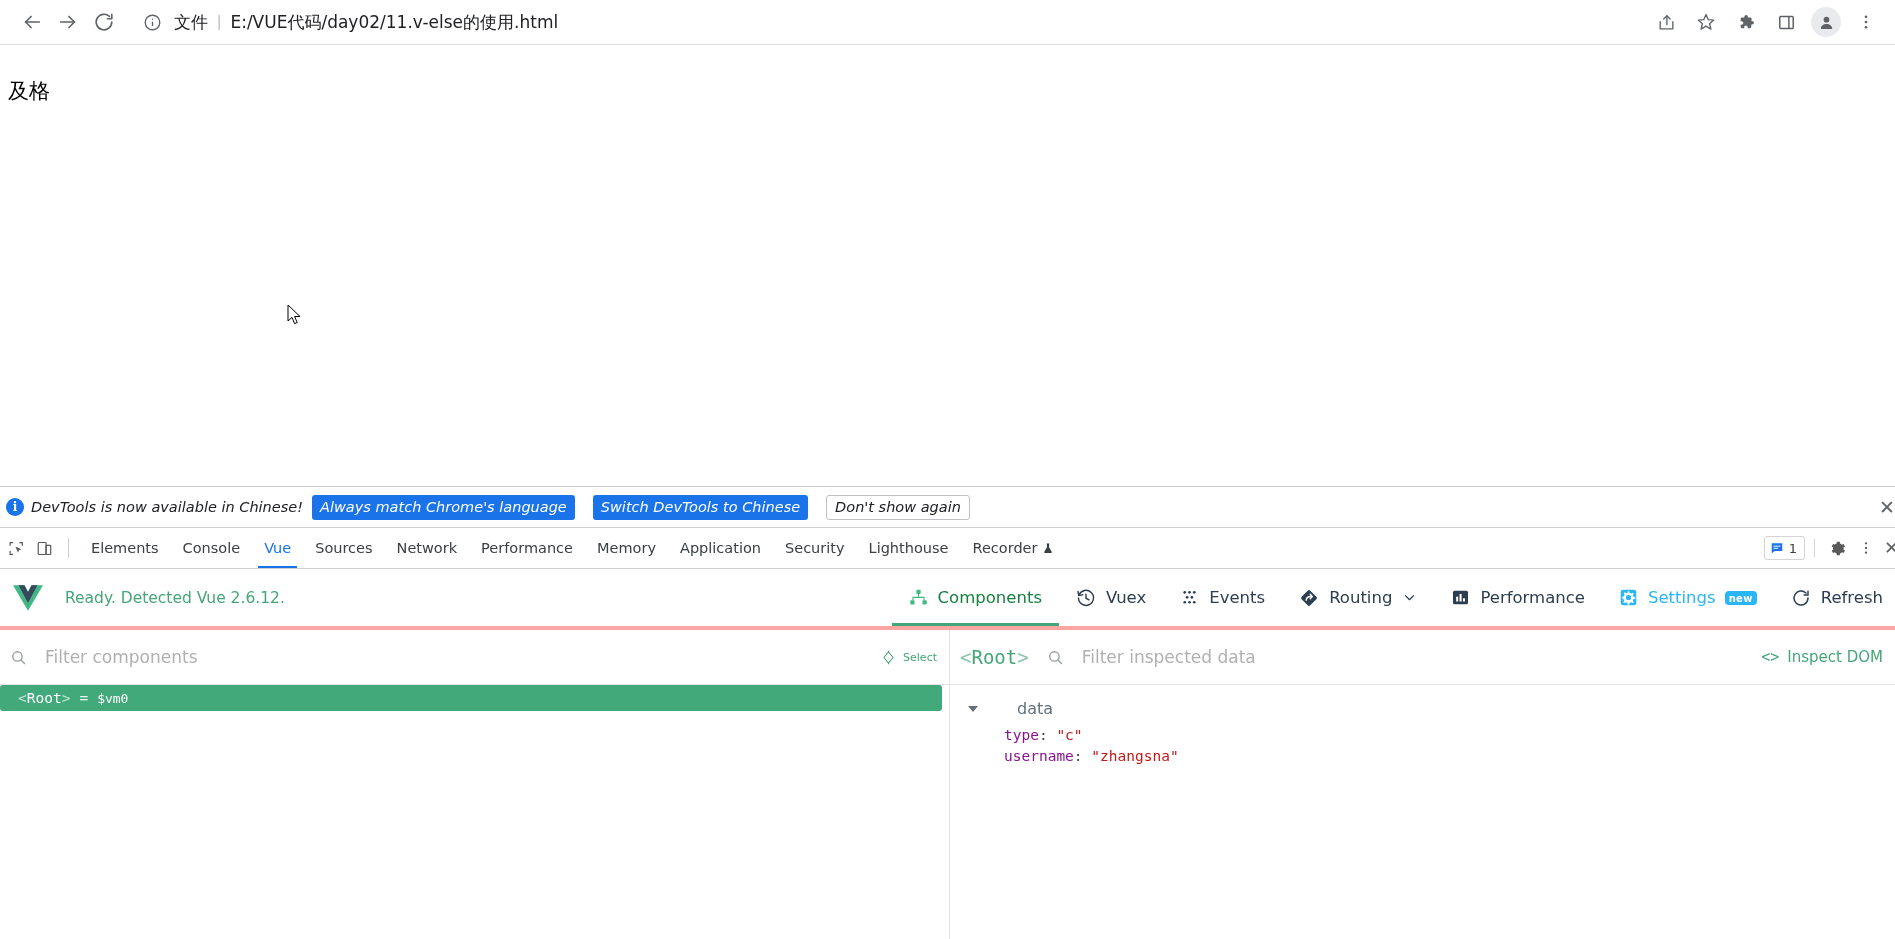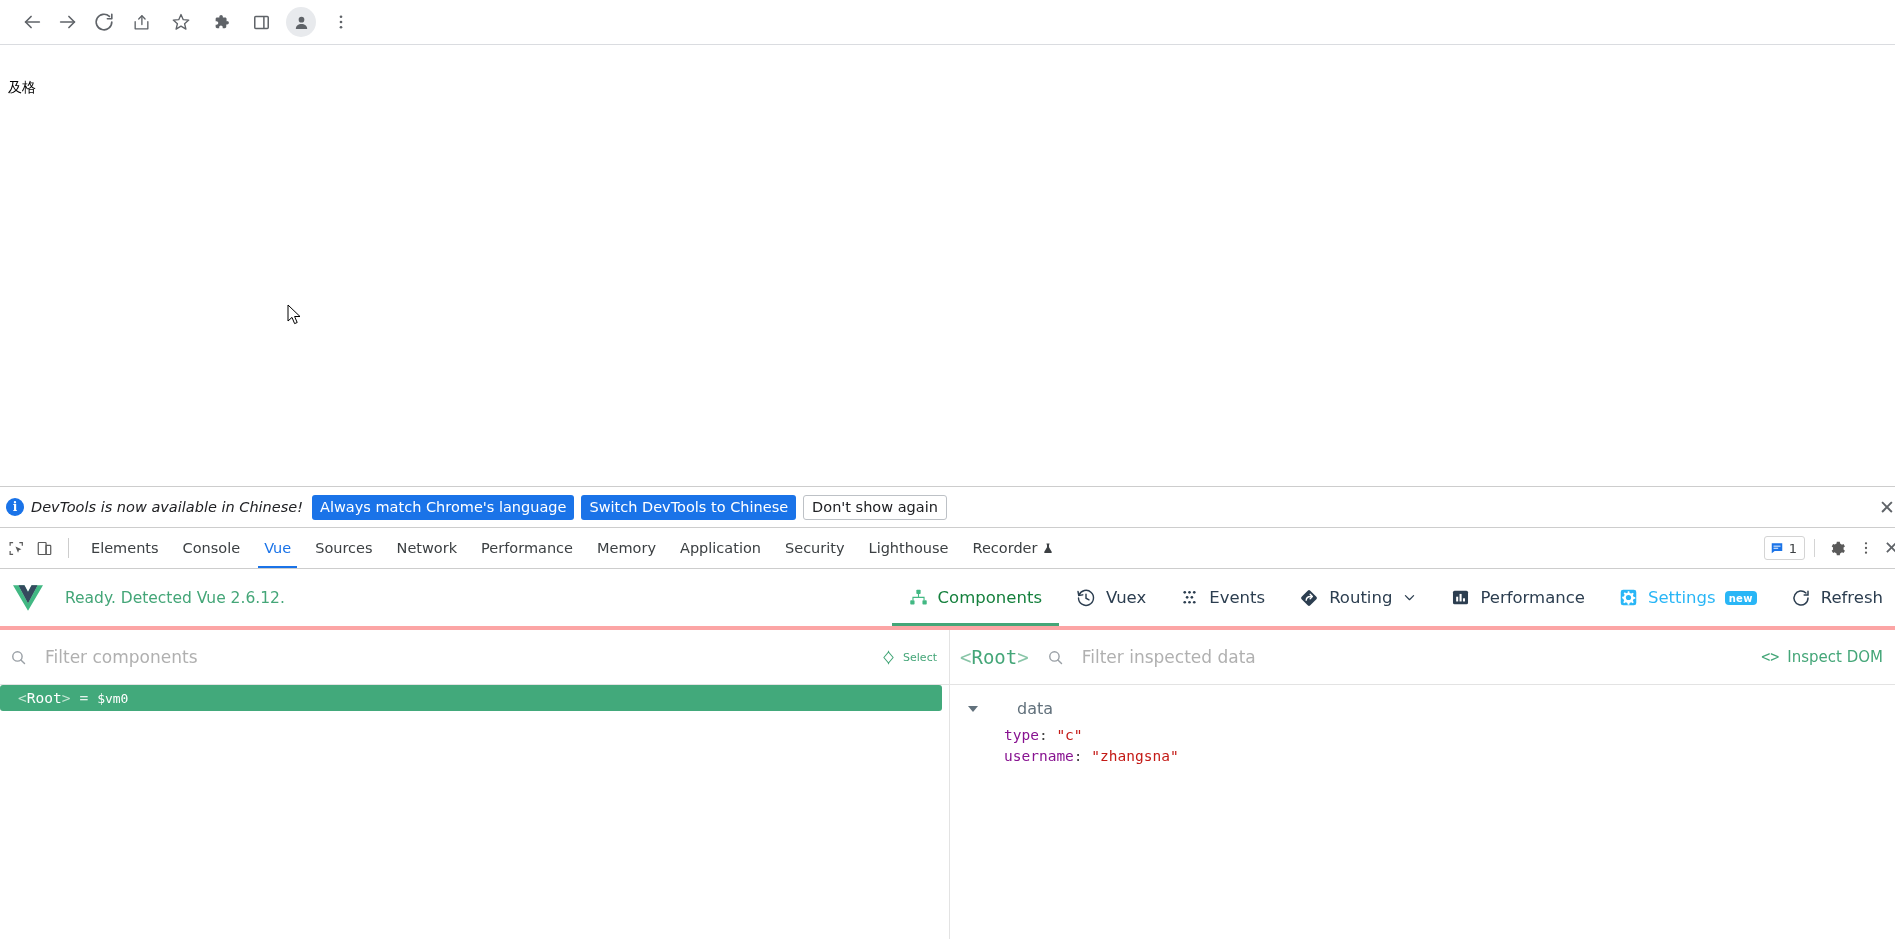--- a/index.html
+++ b/index.html
@@ -82,21 +82,21 @@
   }
 
   
   .page-viewport {
     position: relative;
     height: 441px;
     background: #ffffff;
     overflow: hidden;
   }
   .page-content {
-    font-size: 14px;
+    font-size: 21px;
     color: #000000;
     padding: 36px 10px 0 8px;
     font-family: Liberation Serif, serif;
     line-height: 1;
   }
   .mouse-cursor {
     position: absolute;
     left: 287px; top: 259px;
     width: 16px; height: 22px;
     pointer-events: none;
@@ -132,23 +132,24 @@
     margin-right: 9px;
     font-family: "DejaVu Sans", sans-serif;
     font-style: italic;
   }
   .notice-btn {
     height: 25px;
     display: flex; align-items: center;
     padding: 0 8px;
     font-size: 14.5px;
     border-radius: 3px;
-    margin-right: 7px;
-    white-space: nowrap;
-    font-family: "DejaVu Sans", sans-serif;
+    margin-right: 18px;
+    white-space: nowrap;
+    font-family: "DejaVu Sans", sans-serif;
+    font-style: italic;
   }
   .notice-btn.primary { background: #1a73e8; color: #ffffff; font-weight: 500; }
   .notice-btn.secondary { background: #ffffff; color: #202124; border: 1px solid #bdc1c6; }
   .notice-spacer { flex: 1 1 auto; }
   .notice-close {
     color: #5f6368;
     font-size: 19px;
     padding-right: 0;
     margin-right: -6px;
     line-height: 1;
@@ -414,20 +415,32 @@
         <polyline points="13 18 19 12 13 6"></polyline>
       </svg>
   </div>
   <div class="nav-btn">
     <svg width="22" height="22" viewBox="0 0 24 24" fill="none" stroke="currentColor" stroke-width="1.8" stroke-linecap="round" stroke-linejoin="round">
         <path d="M20.5 12a8.5 8.5 0 1 1-2.6-6.1"></path>
         <polyline points="20.5 3.6 20.5 8.4 15.7 8.4"></polyline>
       </svg>
   </div>
 
+  <div class="omnibox">
+    <span class="info-icon">
+      <svg width="19" height="19" viewBox="0 0 24 24" fill="none" stroke="currentColor" stroke-width="1.7">
+          <circle cx="12" cy="12" r="9.2"></circle>
+          <line x1="12" y1="11" x2="12" y2="16.5"></line>
+          <circle cx="12" cy="7.8" r="0.9" fill="currentColor" stroke="none"></circle>
+        </svg>
+    </span>
+    <span class="scheme-label">文件</span>
+    <span class="url-sep">|</span>
+    <span class="url-text">E:/VUE代码/day02/11.v-else的使用.html</span>
+  </div>
 
   <div class="chrome-actions">
     <div class="nav-btn">
       <svg width="19" height="19" viewBox="0 0 24 24" fill="none" stroke="currentColor" stroke-width="1.7" stroke-linecap="round" stroke-linejoin="round">
           <path d="M4 11v9h16v-9"></path>
           <path d="M8.5 7.5 12.5 3.6l4 3.9"></path>
           <line x1="12.5" y1="3.6" x2="12.5" y2="14.5"></line>
         </svg>
     </div>
     <div class="nav-btn">

